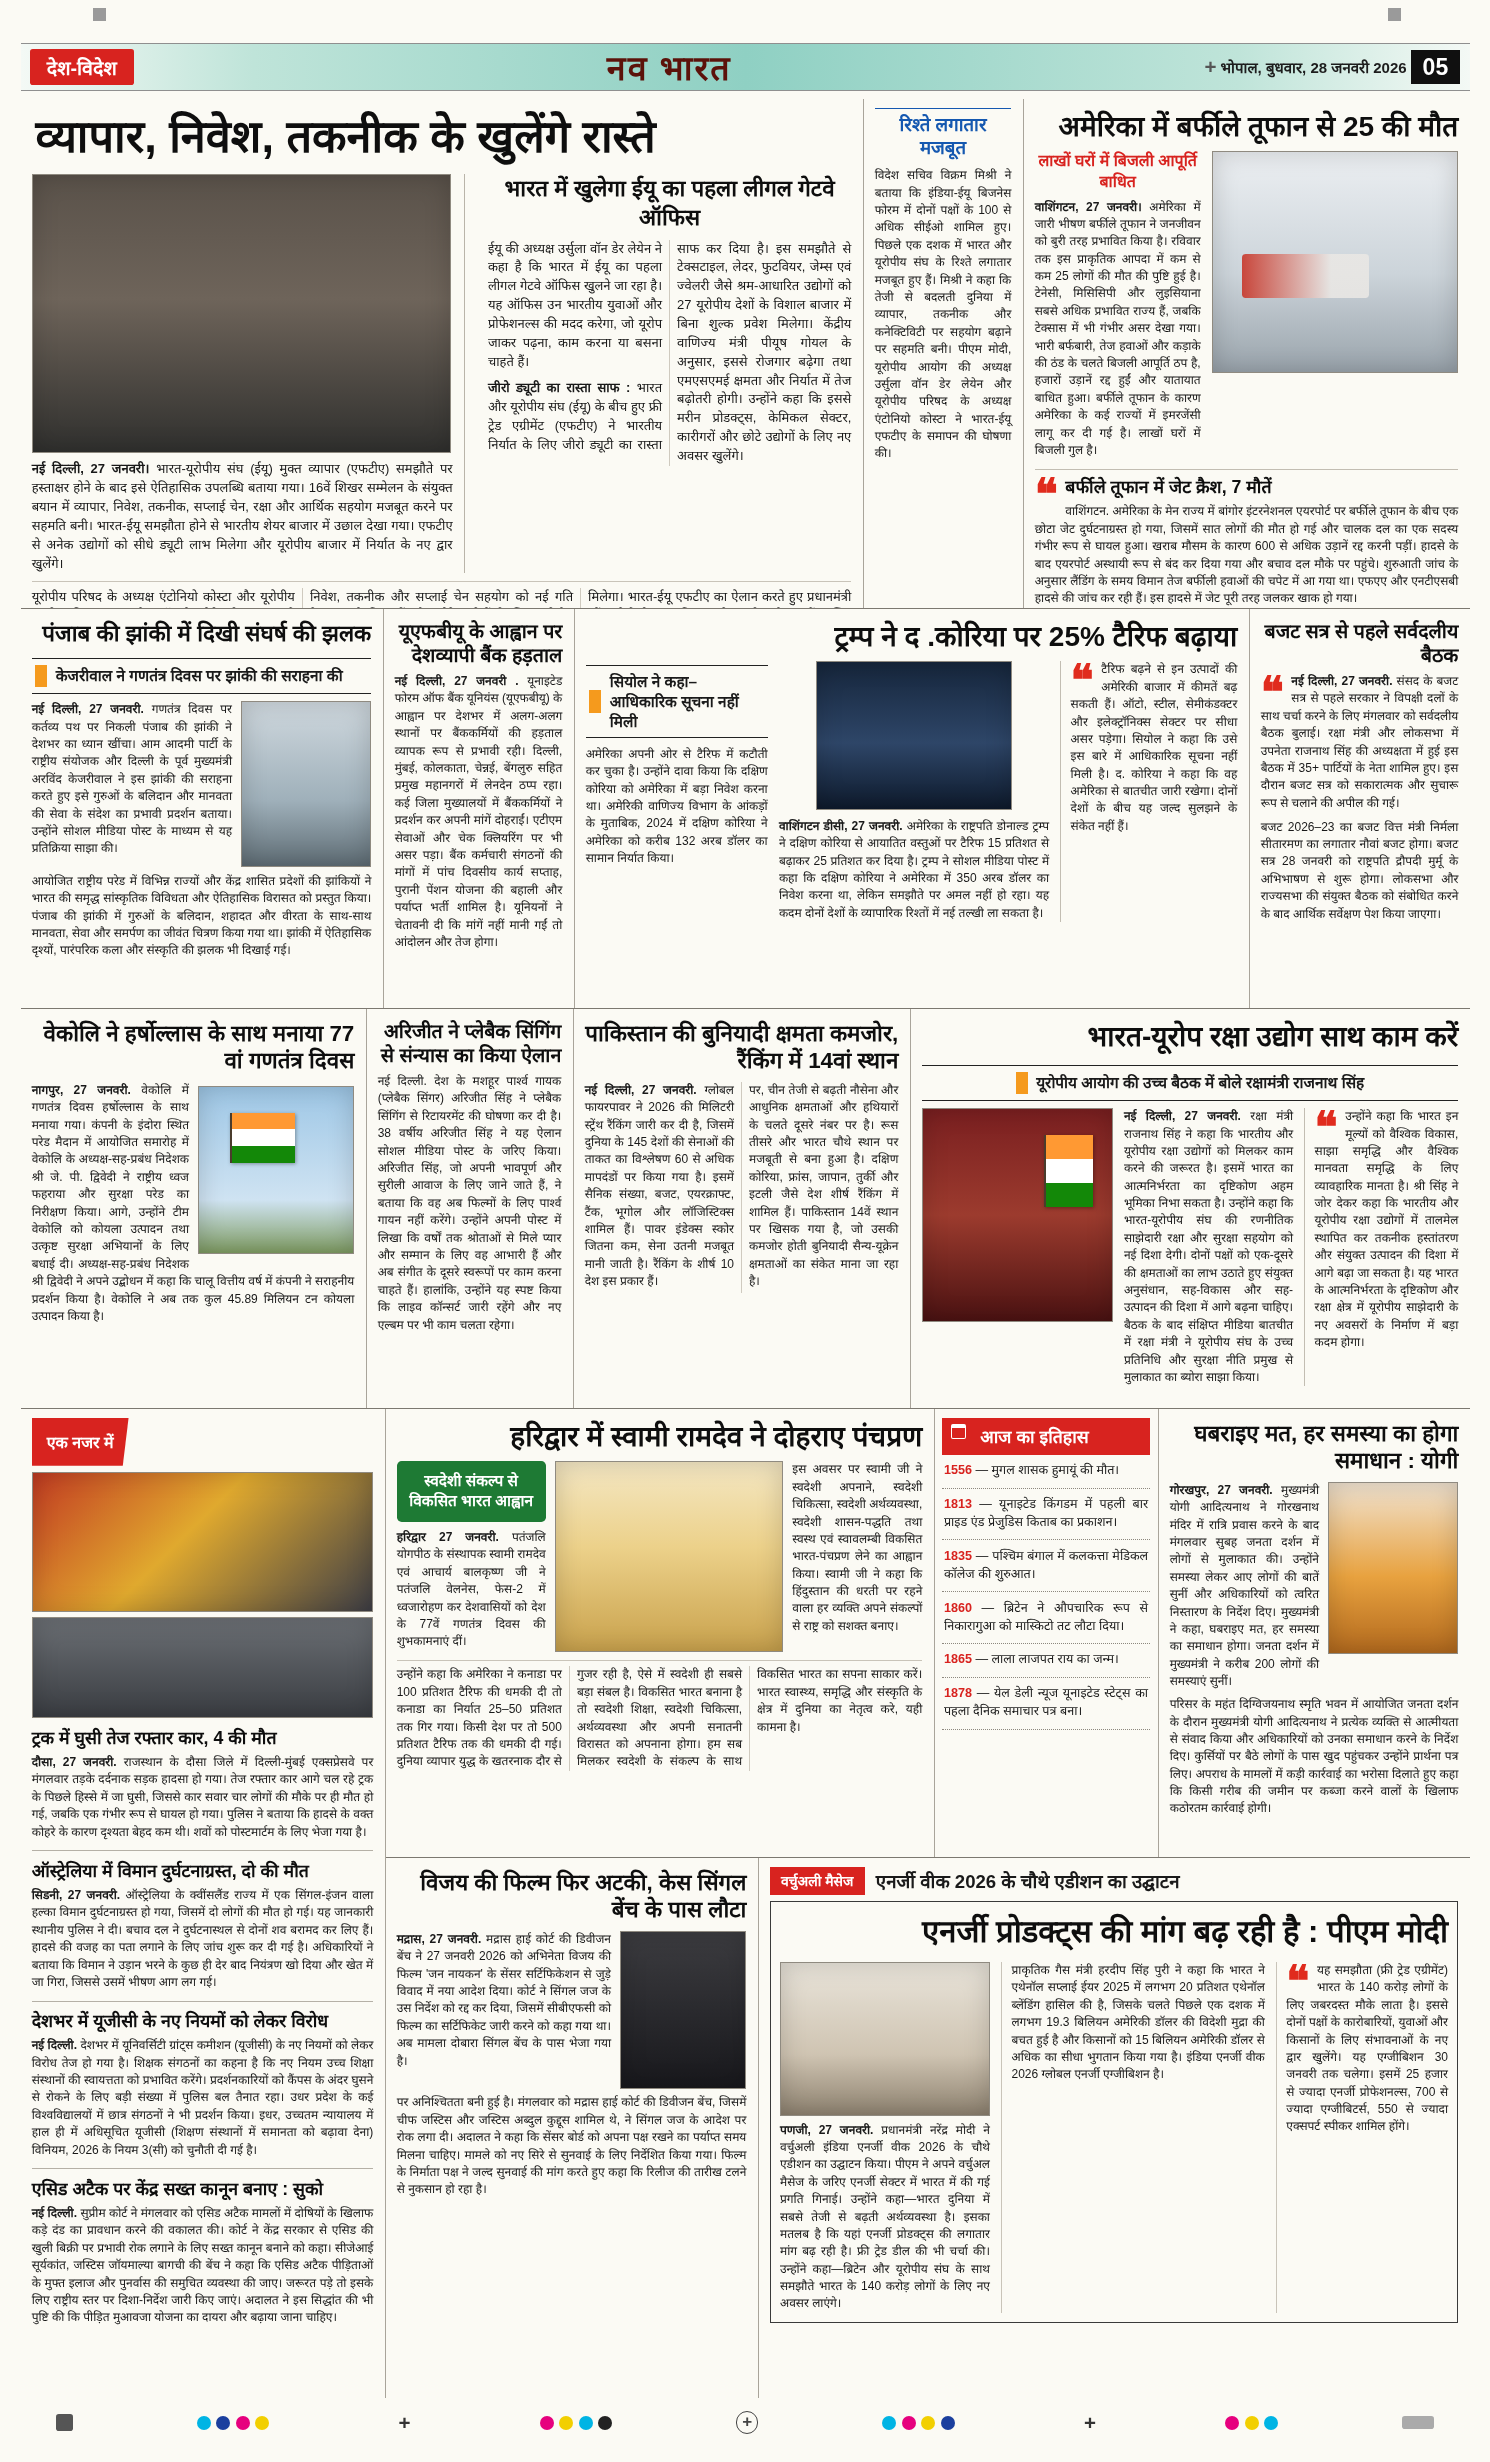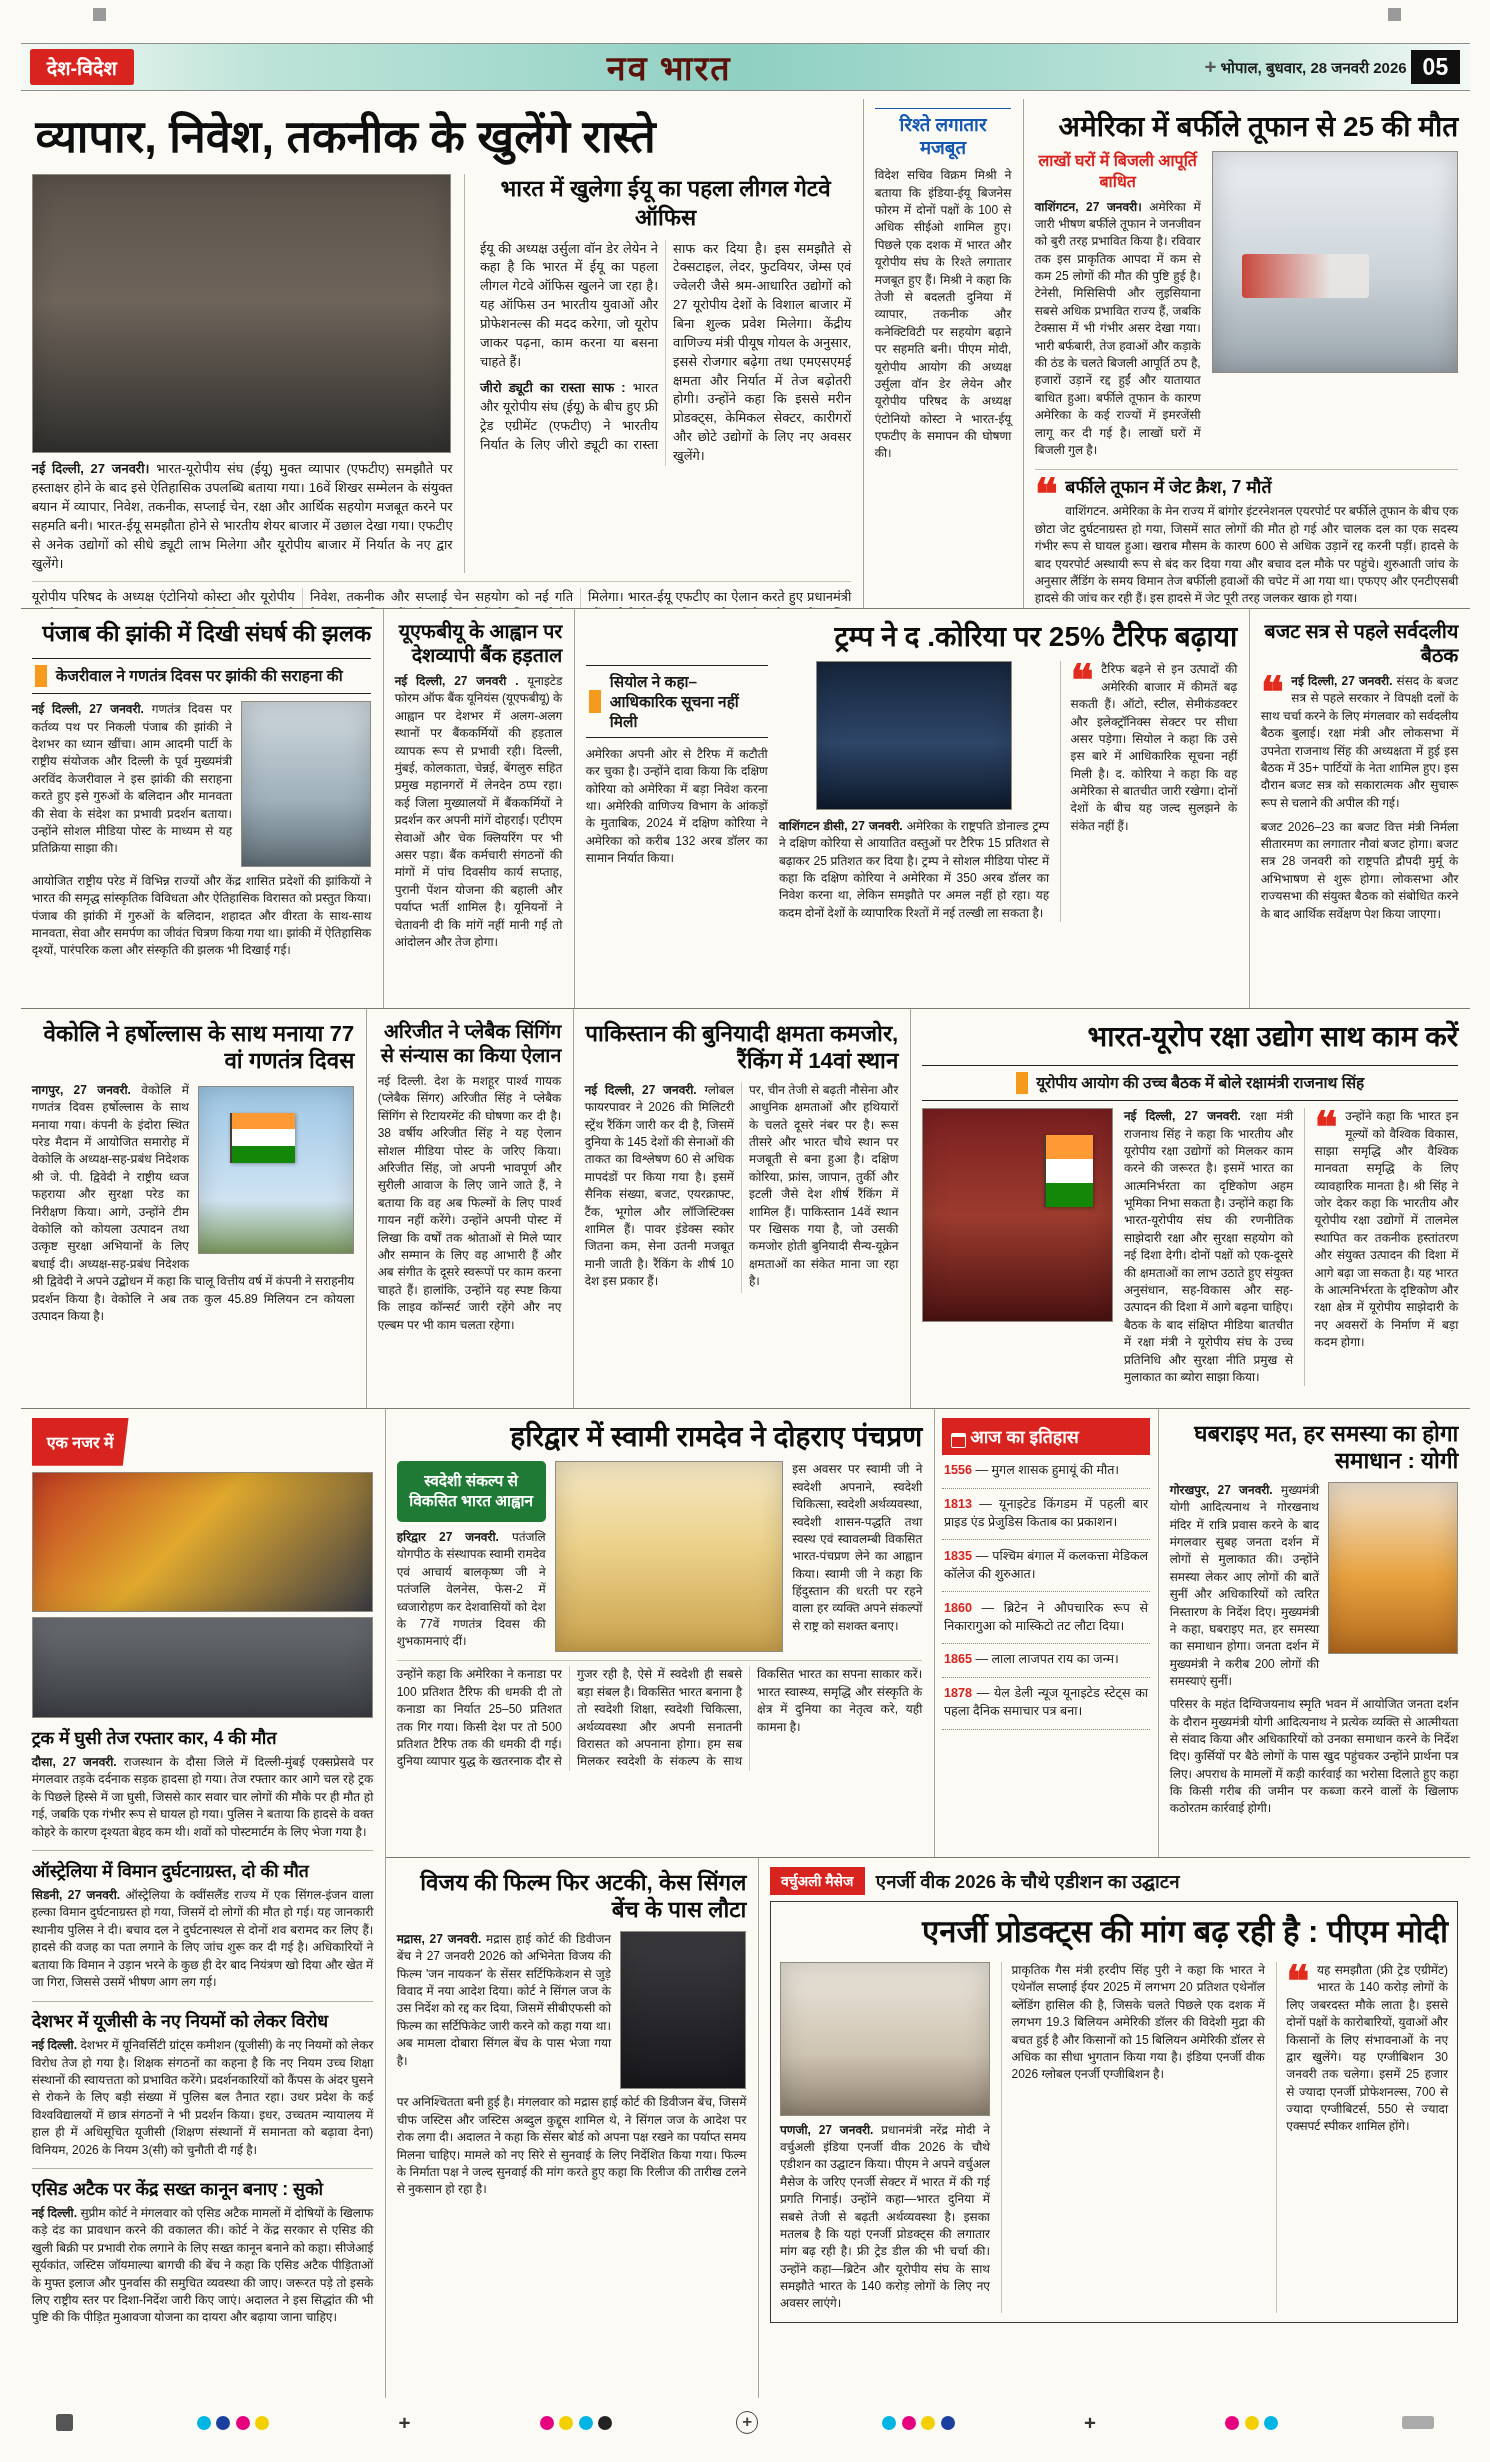--- a/index.html
+++ b/index.html
@@ -49,21 +49,21 @@
   .flagstripes{position:absolute;left:20%;top:16%;width:42%;height:30%;border-left:2.8px solid #4a3c2d;
     background:linear-gradient(180deg,#ff9933 0 33%,#ffffff 33% 66%,#138808 66% 100%);box-shadow:0.9px 0.9px 3.7px rgba(0,0,0,.35)}
   .wreck{position:absolute;left:12%;top:46%;width:52%;height:20%;background:linear-gradient(90deg,#c8372a,#e9e7e4 70%);border-radius:3.7px;opacity:.9}
   
   .pq{color:#e02b1d;font-size:43px;font-weight:900;line-height:.7;font-family:"DejaVu Serif",serif;float:left;margin:3.7px 7.5px 0 0}
   
   .rbar{background:#d8231f;color:#fff;font-weight:800;font-size:16px;padding:13px 15px;display:inline-block;
     clip-path:polygon(0 0,100% 0,94% 100%,0 100%);margin-bottom:6px}
   .mini{padding:7.5px 0 9.3px;border-bottom:0.9px solid #b5b0a6}
   .mini:last-child{border-bottom:none}
-  .histhead{background:#d8231f;color:#fff;font-weight:800;font-size:17.7px;padding:6.5px 9.3px;display:flex;align-items:flex-end;gap:4px}
+  .histhead{background:#d8231f;color:#fff;font-weight:800;font-size:17.7px;padding:6.5px 9.3px;display:flex;align-items:flex-start;gap:14px}
   .calicon{width:15px;height:15px;border:1.9px solid #fff;border-top-width:4.7px;display:inline-block;border-radius:1.9px}
   .hitem{padding:7.5px 1.9px;border-bottom:0.9px dotted #8d887e;font-size:12.6px;line-height:1.42;text-align:justify}
   .hyear{color:#d8231f;font-weight:800}
   
   .entop{display:flex;align-items:center;gap:11.2px;margin-bottom:5.6px}
   .redtag{background:#d8231f;color:#fff;font-weight:800;font-size:14px;padding:4.7px 11.2px}
   .enkick{font-weight:800;font-size:18.6px}
   .enbox{border:1.9px solid #3a3a3a;padding:9.3px}
   
   .pressfoot{display:flex;align-items:center;justify-content:space-between;margin:13px 56px 0}
@@ -101,21 +101,21 @@
       <section class="blk vr" style="width:843px">
         <h1 class="hl-xl">व्यापार, निवेश, तकनीक के खुलेंगे रास्ते</h1>
         <div style="display:flex;gap:11.2px">
           <div style="width:421px">
             <div class="photo" style="width:419px;height:279px;background:linear-gradient(180deg,#5a524a,#6e645a 45%,#30302e)"></div>
             <p class="body" style="margin-top:7.5px">
               <b class="dl">नई दिल्ली, 27 जनवरी।</b>
               <span>भारत-यूरोपीय संघ (ईयू) मुक्त व्यापार (एफटीए) समझौते पर हस्ताक्षर होने के बाद इसे ऐतिहासिक उपलब्धि बताया गया। 16वें शिखर सम्मेलन के संयुक्त बयान में व्यापार, निवेश, तकनीक, सप्लाई चेन, रक्षा और आर्थिक सहयोग मजबूत करने पर सहमति बनी। भारत-ईयू समझौता होने से भारतीय शेयर बाजार में उछाल देखा गया। एफटीए से अनेक उद्योगों को सीधे ड्यूटी लाभ मिलेगा और यूरोपीय बाजार में निर्यात के नए द्वार खुलेंगे।</span>
             </p>
           </div>
-          <div style="flex:1;border-left:0.9px solid #b9b4a9;padding-left:15px">
+          <div style="flex:1;border-left:0.9px solid #b9b4a9;padding-left:23px">
             <h2 class="subhd">भारत में खुलेगा ईयू का पहला लीगल गेटवे ऑफिस</h2>
             <div class="cols2">
               <p class="body">ईयू की अध्यक्ष उर्सुला वॉन डेर लेयेन ने कहा है कि भारत में ईयू का पहला लीगल गेटवे ऑफिस खुलने जा रहा है। यह ऑफिस उन भारतीय युवाओं और प्रोफेशनल्स की मदद करेगा, जो यूरोप जाकर पढ़ना, काम करना या बसना चाहते हैं।</p>
               <p class="body" style="margin-top:7.5px">
                 <b class="dl">जीरो ड्यूटी का रास्ता साफ :</b>
                 <span>भारत और यूरोपीय संघ (ईयू) के बीच हुए फ्री ट्रेड एग्रीमेंट (एफटीए) ने भारतीय निर्यात के लिए जीरो ड्यूटी का रास्ता साफ कर दिया है। इस समझौते से टेक्सटाइल, लेदर, फुटवियर, जेम्स एवं ज्वेलरी जैसे श्रम-आधारित उद्योगों को 27 यूरोपीय देशों के विशाल बाजार में बिना शुल्क प्रवेश मिलेगा। केंद्रीय वाणिज्य मंत्री पीयूष गोयल के अनुसार, इससे रोजगार बढ़ेगा तथा एमएसएमई क्षमता और निर्यात में तेज बढ़ोतरी होगी। उन्होंने कहा कि इससे मरीन प्रोडक्ट्स, केमिकल सेक्टर, कारीगरों और छोटे उद्योगों के लिए नए अवसर खुलेंगे।</span>
               </p>
             </div>
           </div>
         </div>

